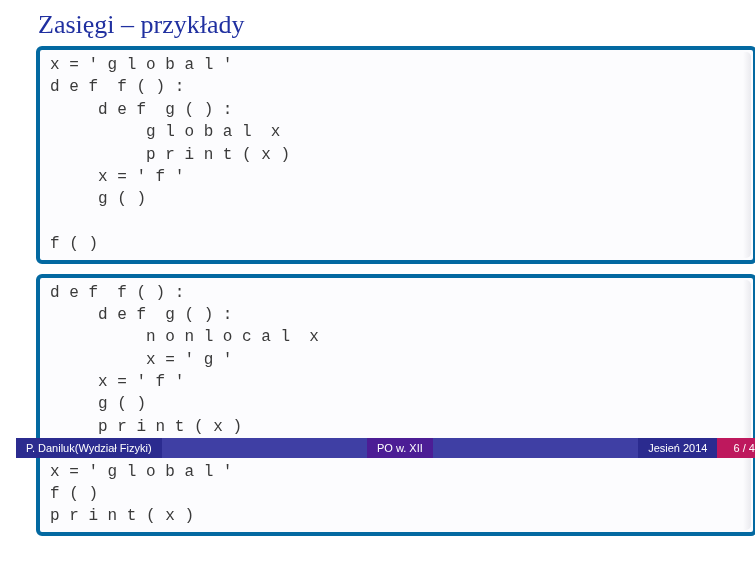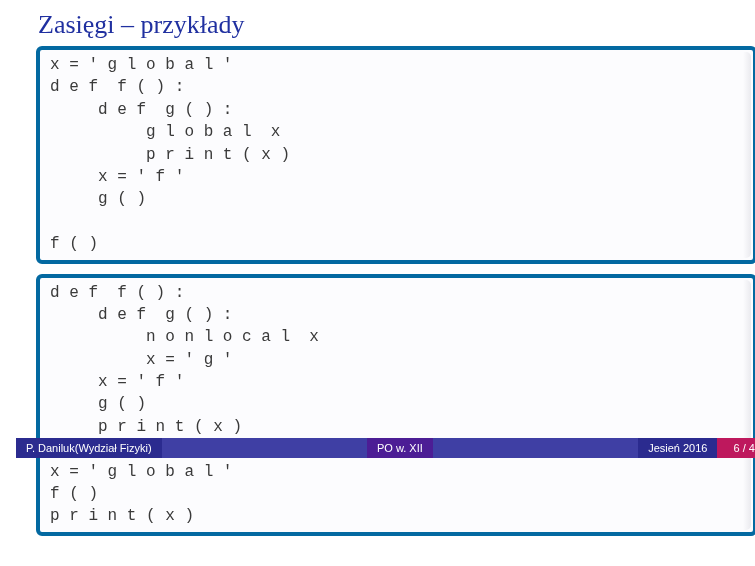--- a/index.html
+++ b/index.html
@@ -101,17 +101,17 @@
 
 x = ' g l o b a l '
 f ( )
 p r i n t ( x )</div>
 
   <div class="footer">
     <div class="seg author">P. Daniluk(Wydział Fizyki)</div>
     <div class="seg spacer1"></div>
     <div class="seg mid">PO w. XII</div>
     <div class="seg spacer2"></div>
-    <div class="seg date">Jesień 2016</div>
+    <div class="seg date">Jesień 2014</div>
     <div class="seg page">6 / 48</div>
   </div>
 
 </div>
 
 </body></html>

